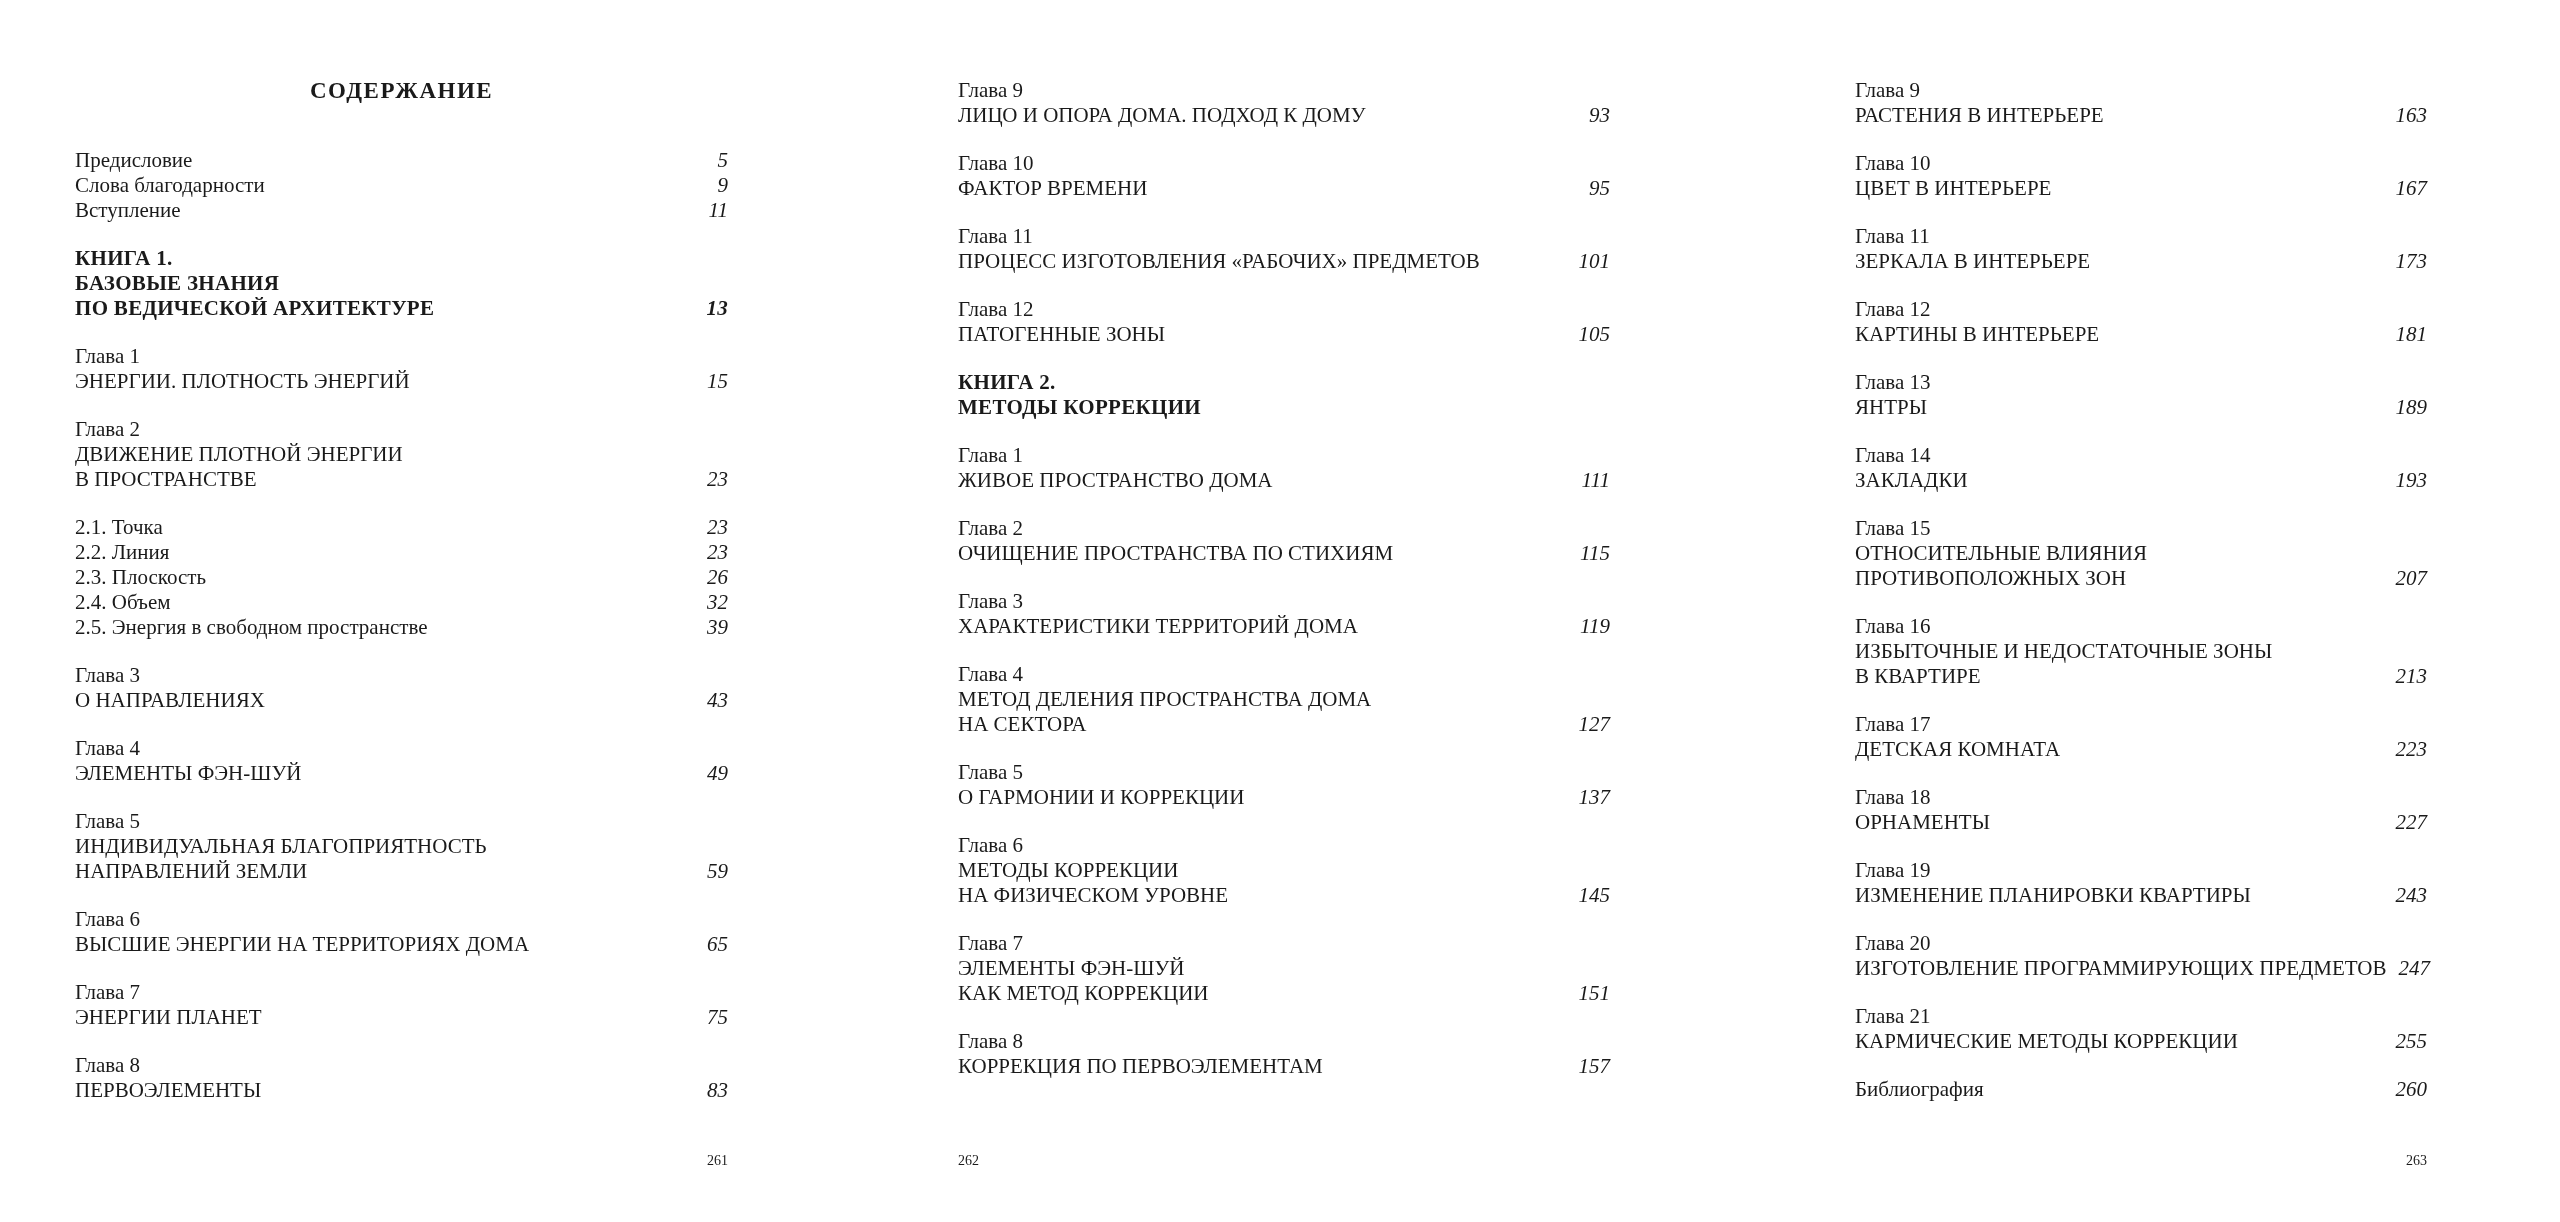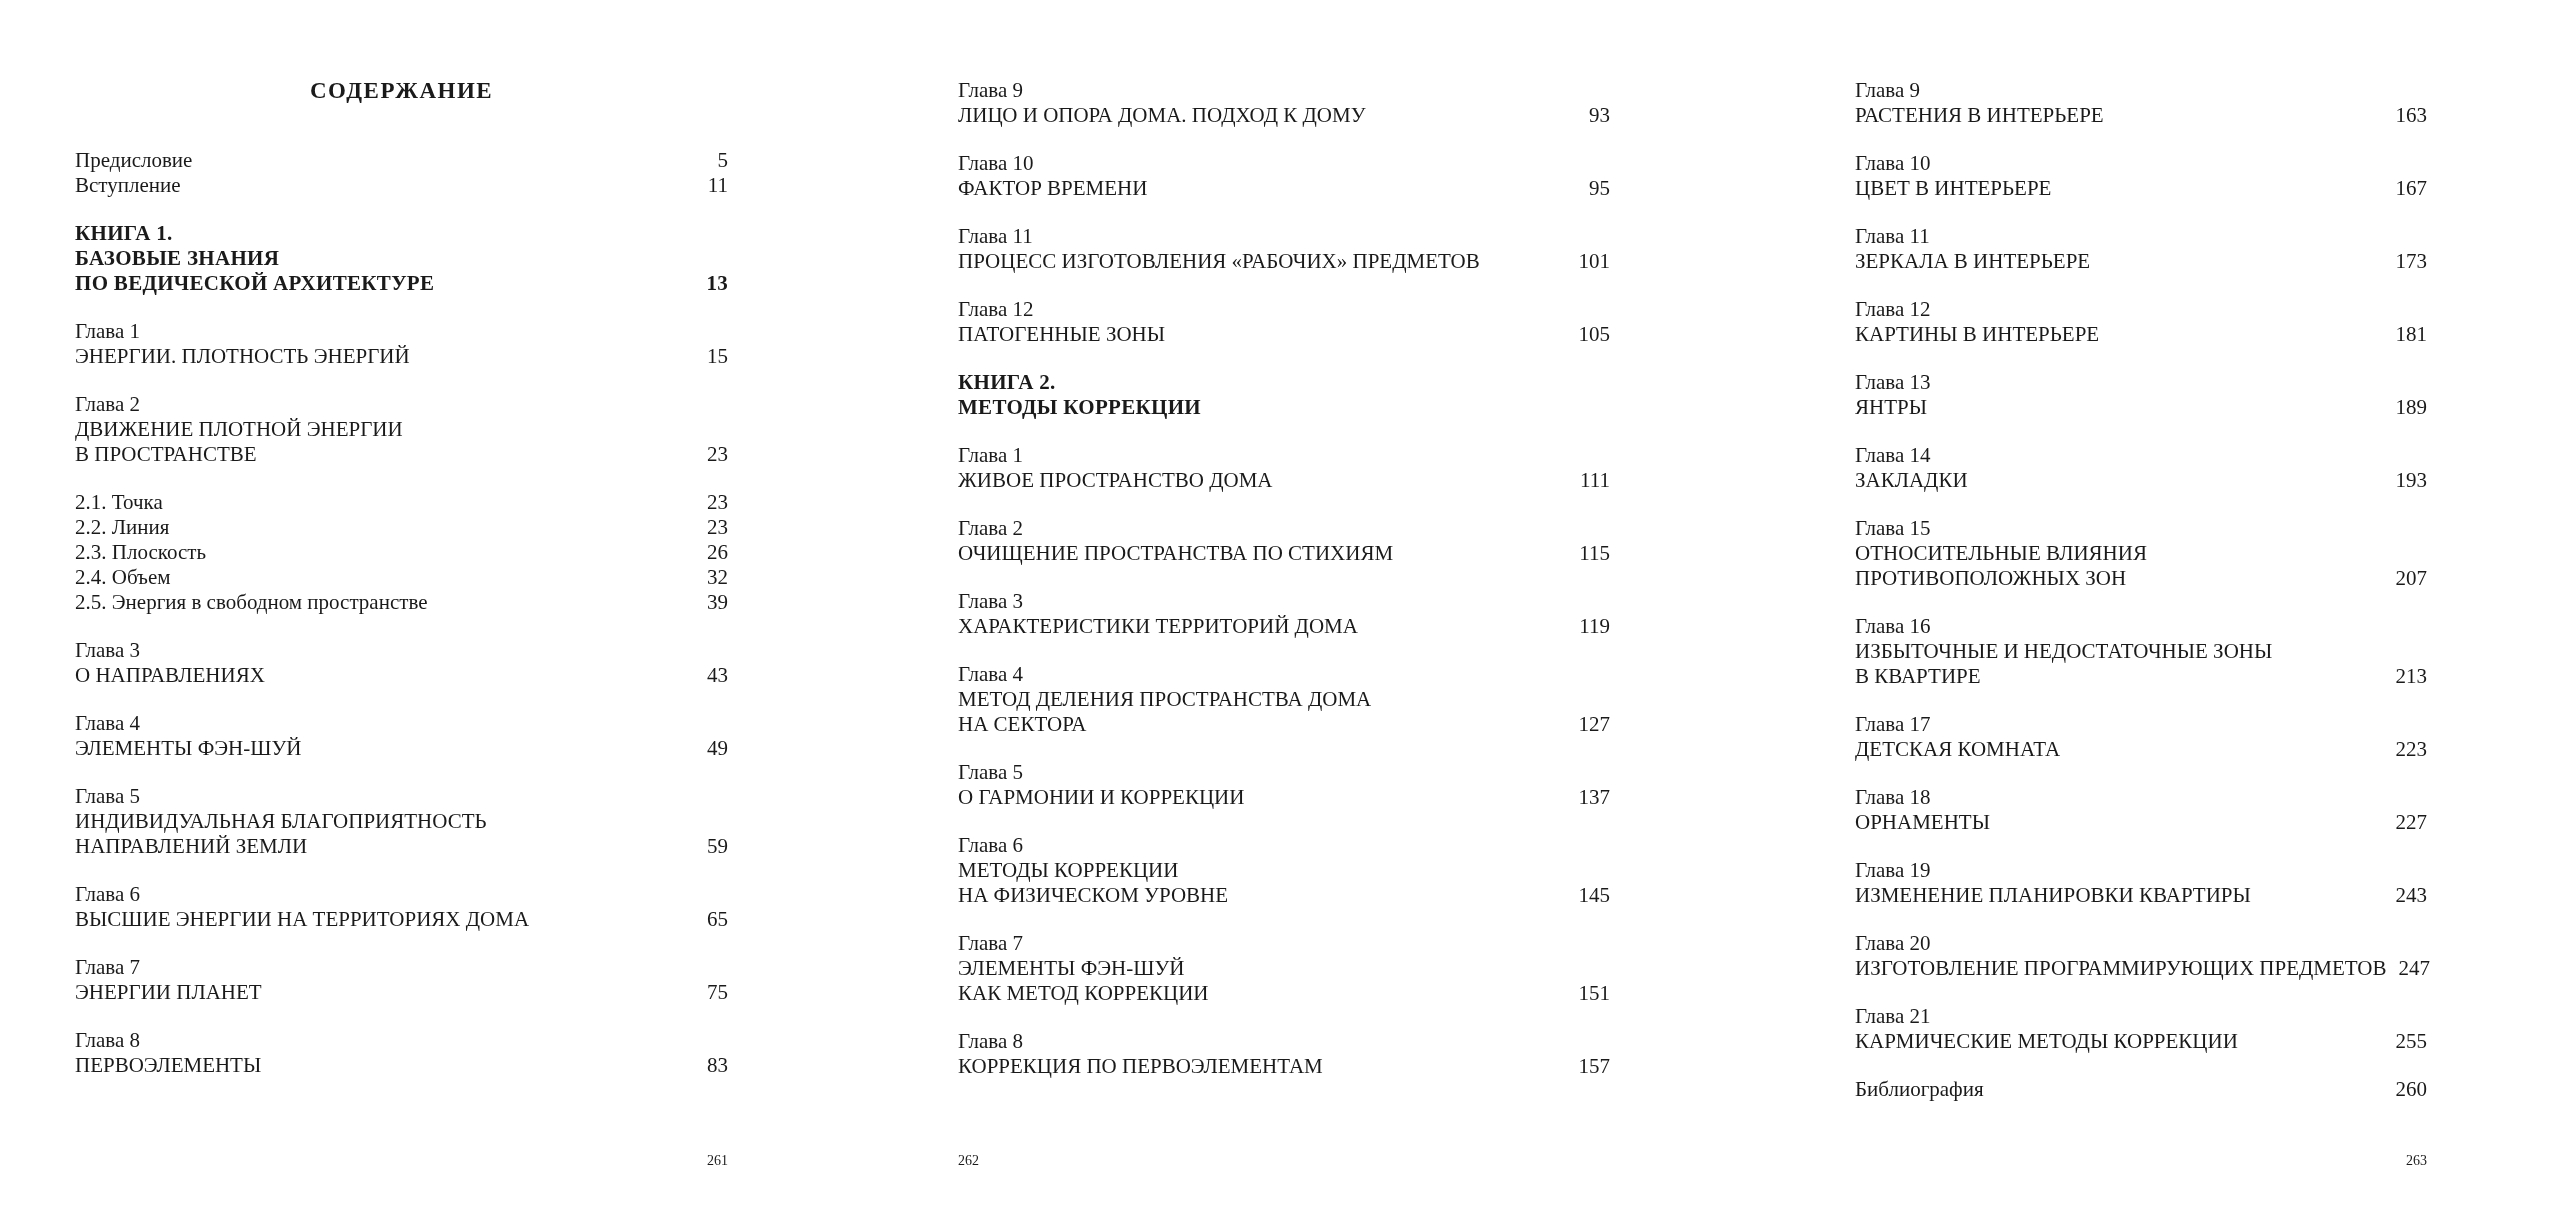--- a/index.html
+++ b/index.html
@@ -39,21 +39,21 @@
 
   .row {
     display: flex;
     justify-content: space-between;
     align-items: baseline;
     font-size: 21px;
     line-height: 25px;
     white-space: nowrap;
   }
   .row .label { flex: 0 1 auto; }
-  .row .pg    { flex: 0 0 auto; margin-left: 12px; }
+  .row .pg    { flex: 0 0 auto; margin-left: 12px; font-style: italic; }
 
   .entry.book .row {
     font-weight: bold;
     letter-spacing: 0.3px;
   }
 
   .folio {
     position: absolute;
     top: 1148px;
     font-size: 14px;
@@ -68,20 +68,24 @@
 <div class="page-col col-1">
   <div class="col-inner">
     <h1 class="toc-title">СОДЕРЖАНИЕ</h1>
     <div class="entries">
         <div class="entry front">
           <div class="row">
             <span class="label">Предисловие</span>
             <span class="pg">5</span>
           </div>
           <div class="row">
+            <span class="label">Слова благодарности</span>
+            <span class="pg">9</span>
+          </div>
+          <div class="row">
             <span class="label">Вступление</span>
             <span class="pg">11</span>
           </div>
         </div>
         <div class="entry book">
           <div class="row">
             <span class="label">КНИГА 1.</span>
           </div>
           <div class="row">
             <span class="label">БАЗОВЫЕ ЗНАНИЯ</span>

